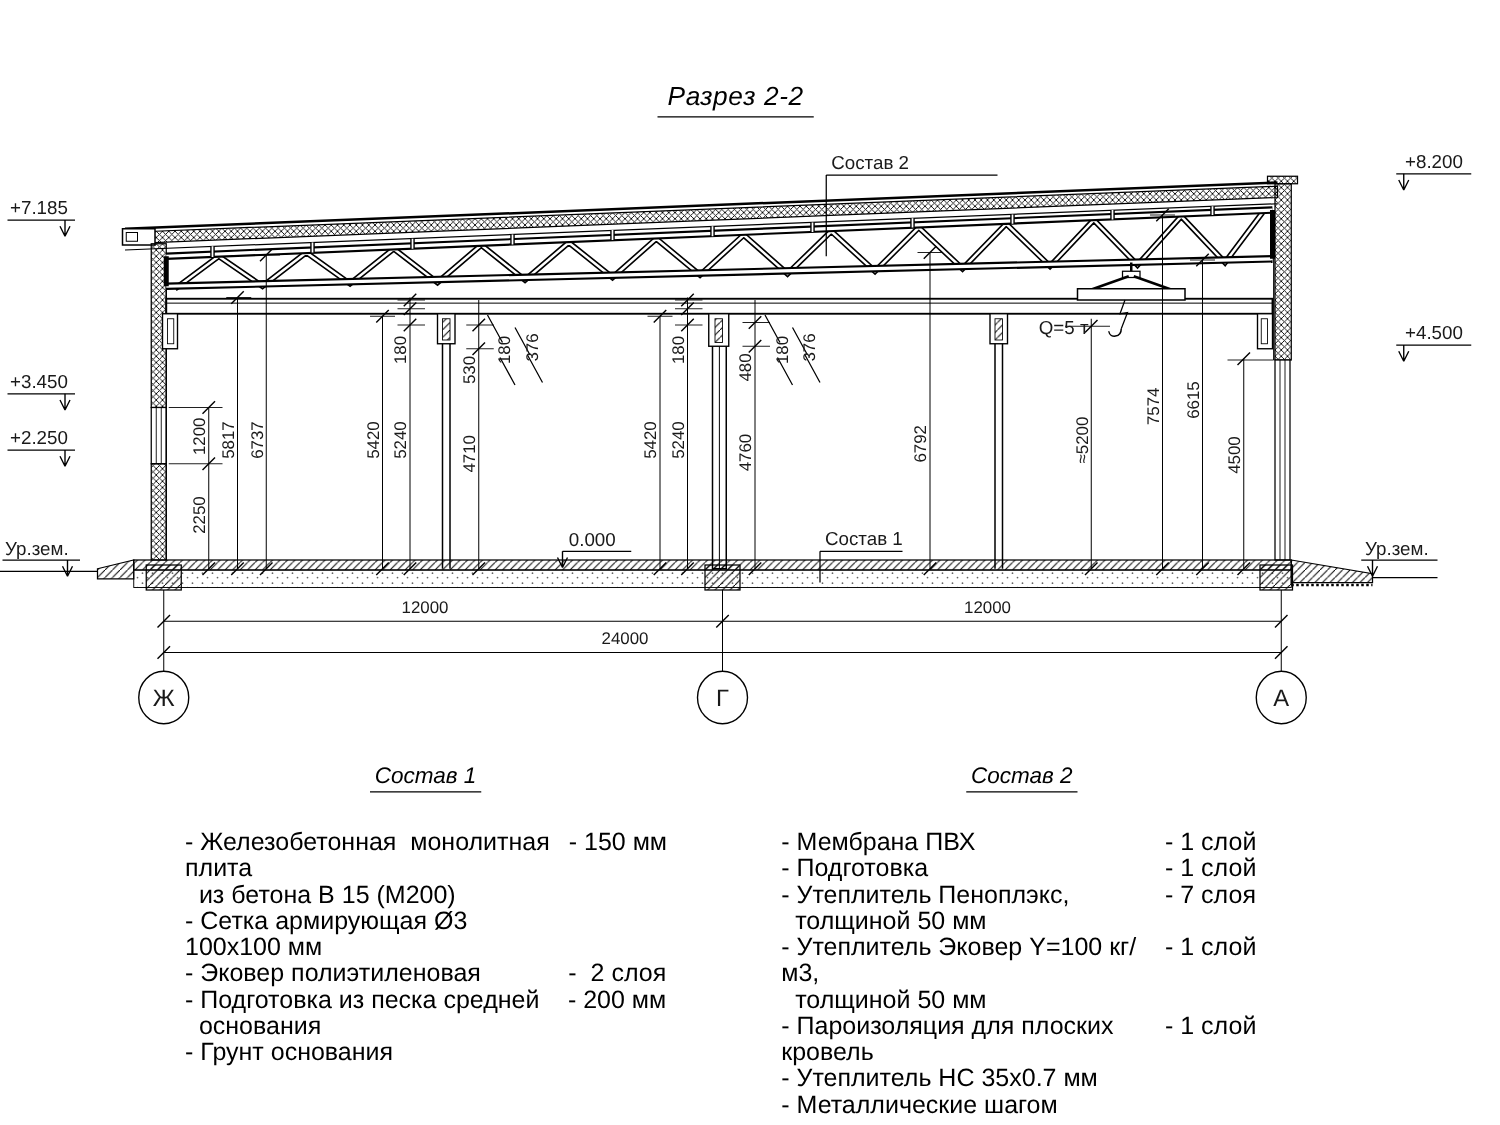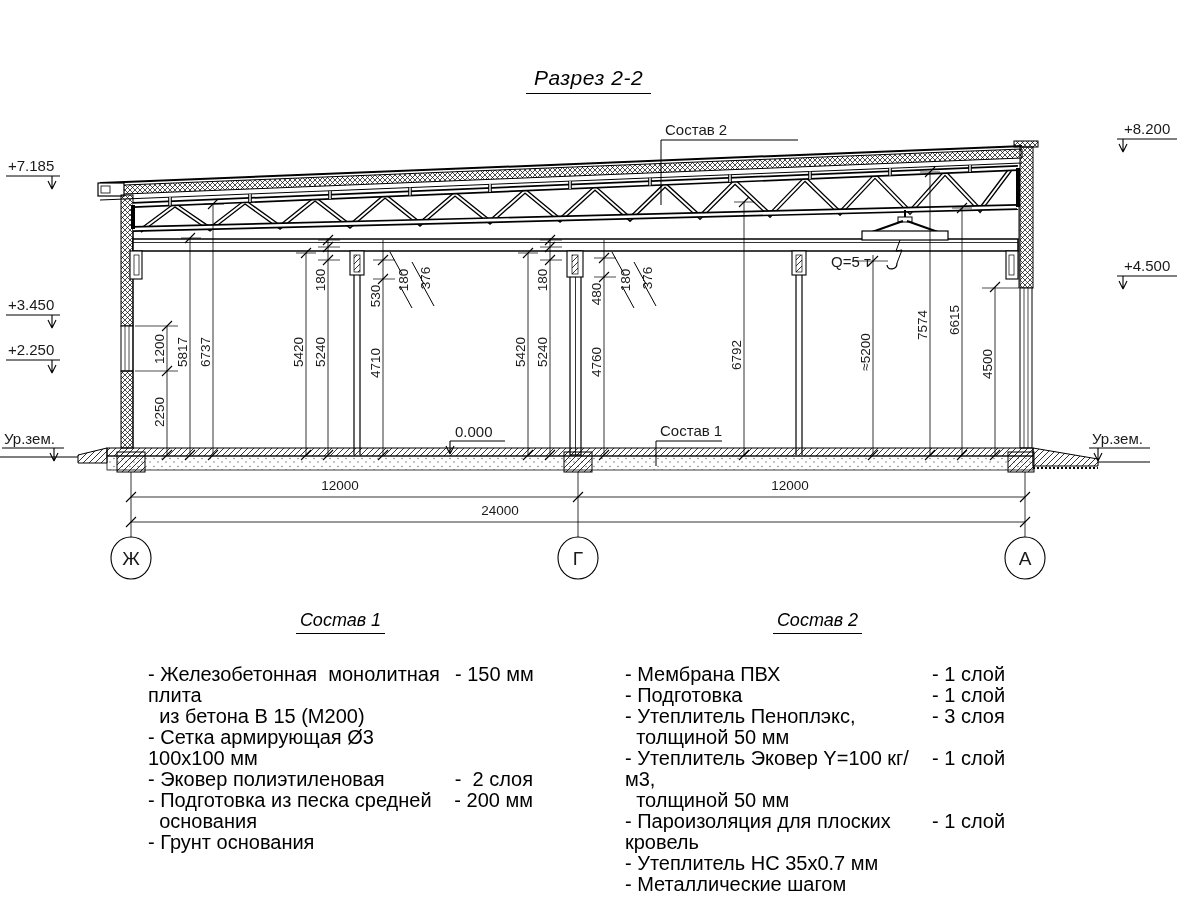--- a/index.html
+++ b/index.html
@@ -283,21 +283,21 @@
     <span class="spec-text">- Мембрана ПВХ</span>
     <span class="spec-qty">- 1 слой</span>
   </div>
   <div class="spec-row">
     <span class="spec-text">- Подготовка</span>
     <span class="spec-qty">- 1 слой</span>
   </div>
   <div class="spec-row">
     <span class="spec-text">- Утеплитель Пеноплэкс,
   толщиной 50 мм</span>
-    <span class="spec-qty">- 3 слоя</span>
+    <span class="spec-qty">- 7 слоя</span>
   </div>
   <div class="spec-row">
     <span class="spec-text">- Утеплитель Эковер Y=100 кг/м3,
   толщиной 50 мм</span>
     <span class="spec-qty">- 1 слой</span>
   </div>
   <div class="spec-row">
     <span class="spec-text">- Пароизоляция для плоских кровель</span>
     <span class="spec-qty">- 1 слой</span>
   </div>

